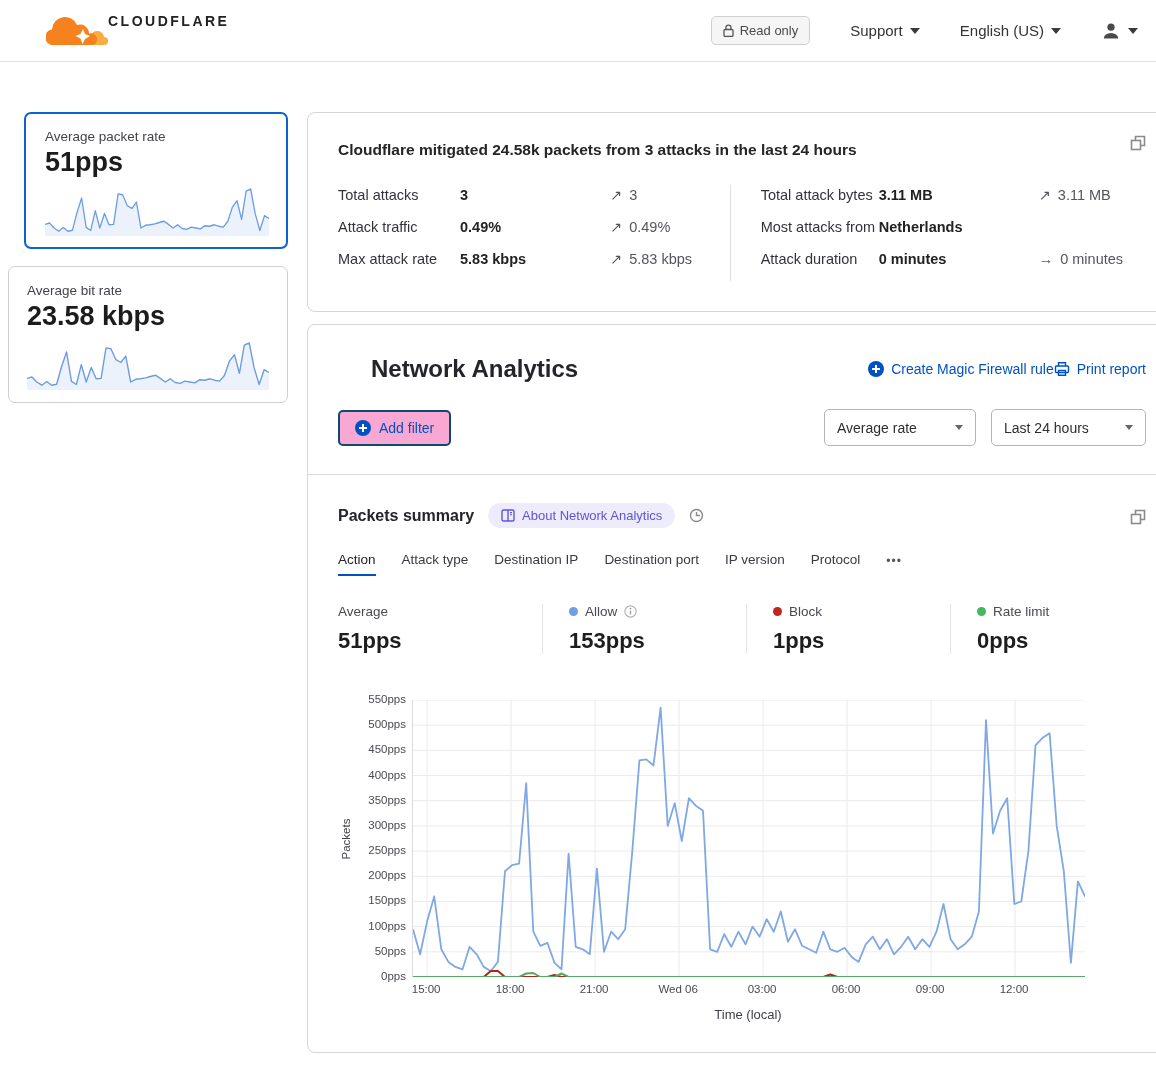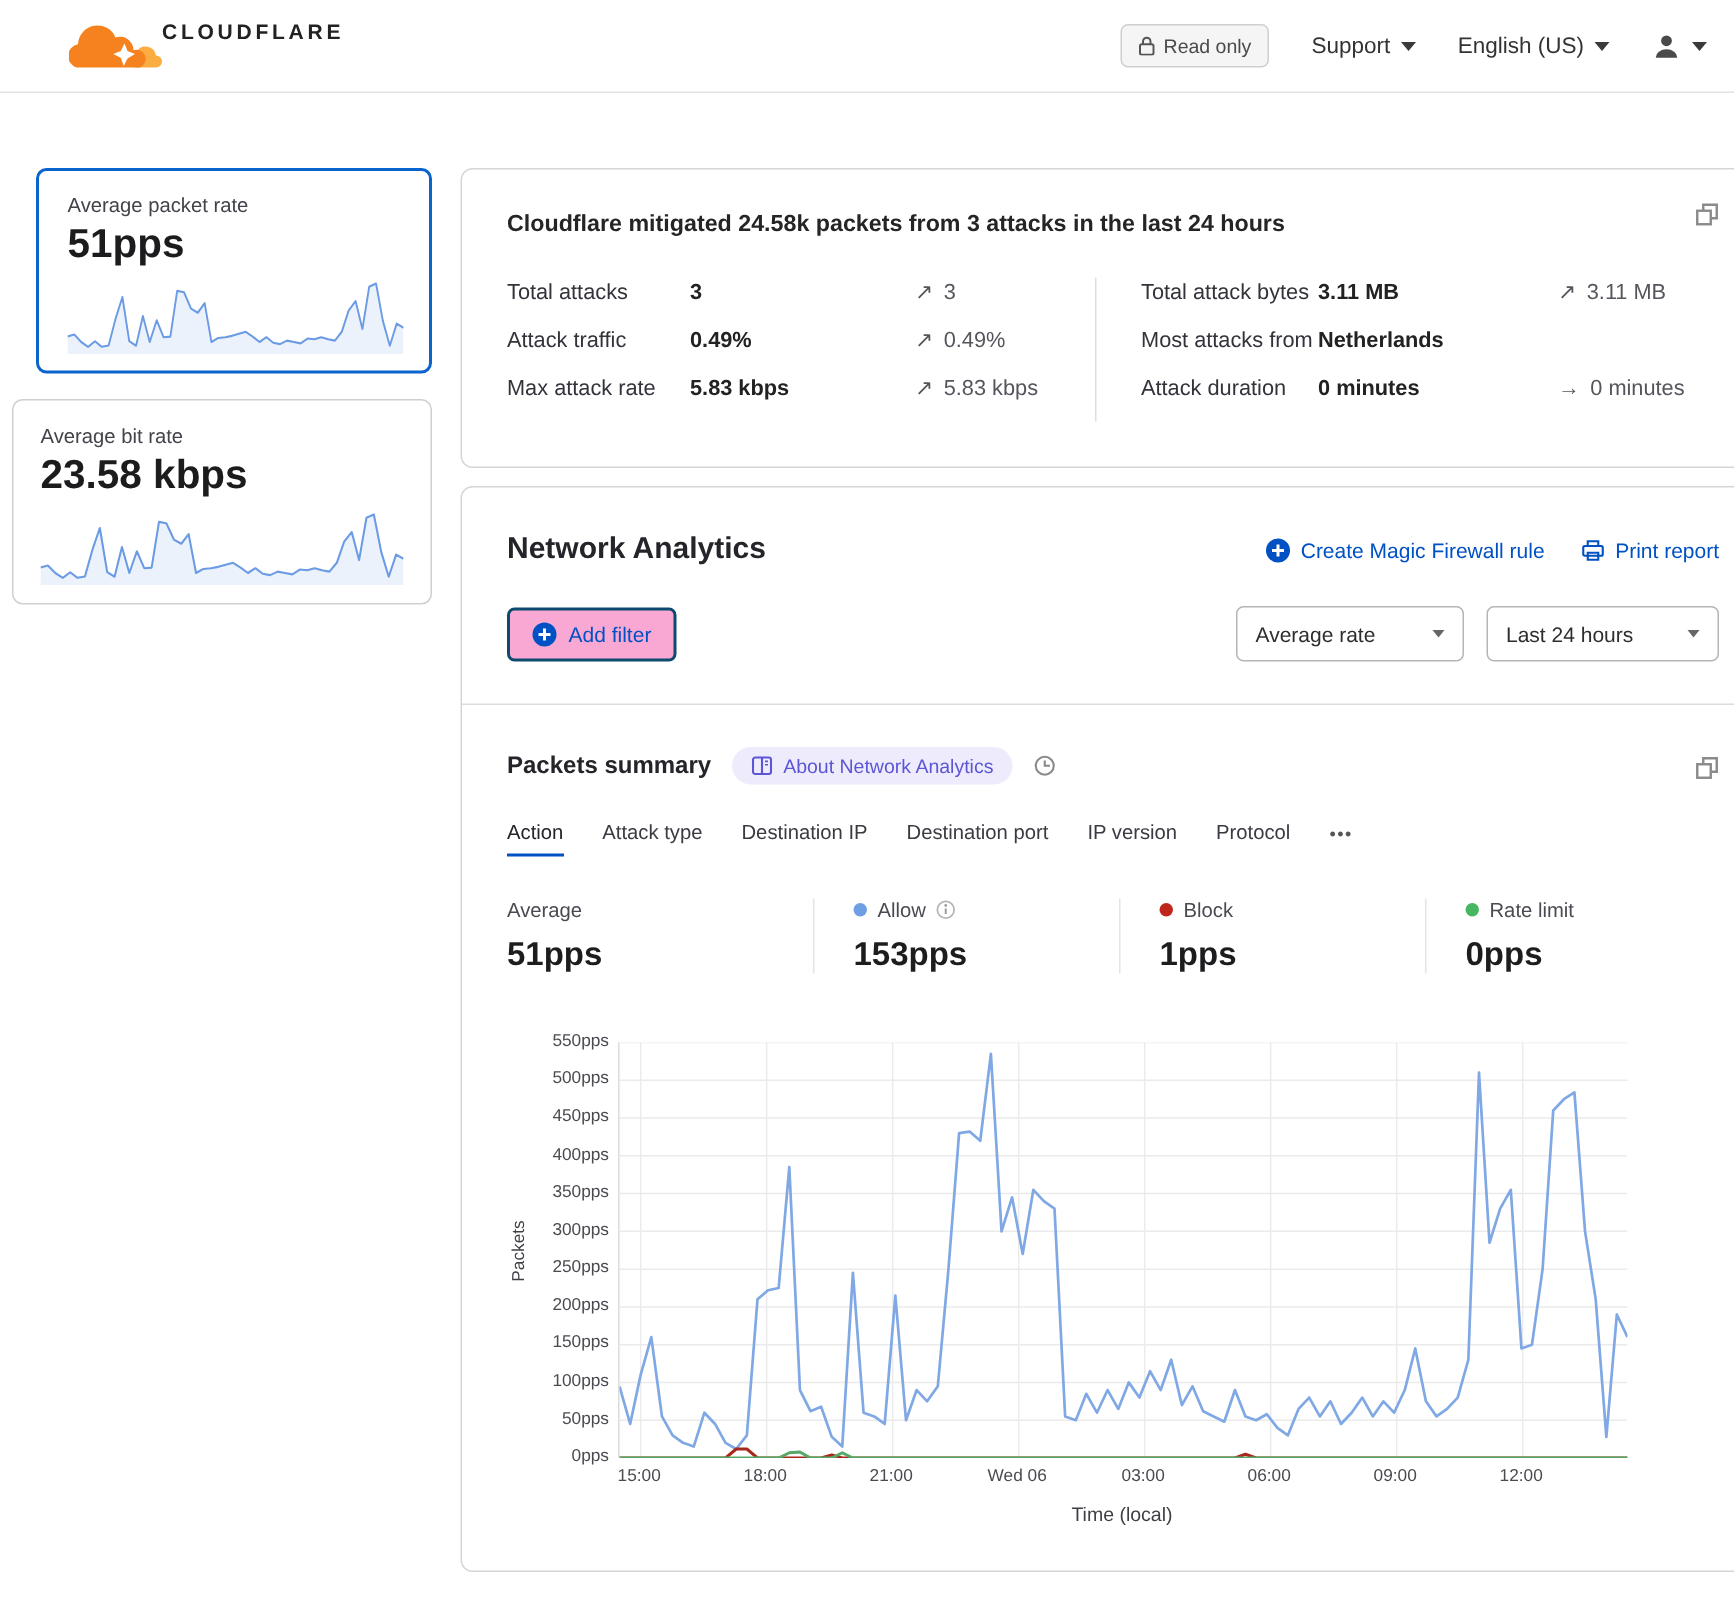--- a/index.html
+++ b/index.html
@@ -5,21 +5,21 @@
   * { margin:0; padding:0; box-sizing:border-box; }
   html,body { width:1156px; height:1080px; overflow:hidden; background:#fff;
     font-family:"Liberation Sans","DejaVu Sans",sans-serif; color:#222; }
 
   
   .top-header { height:62px; border-bottom:1px solid #e2e2e2; display:flex;
     align-items:center; justify-content:space-between; padding:0 18px 0 16px; background:#fff; }
   .logo { display:flex; flex-direction:row; align-items:flex-start; line-height:1; }
   .logo svg { margin-left:30px; display:block; }
   .logo-text { font-size:14px; font-weight:800; letter-spacing:2.5px; color:#222; margin-top:-2px; }
-  .header-right { display:flex; align-items:center; gap:28px; }
+  .header-right { display:flex; align-items:center; gap:40px; }
   .readonly-badge { display:flex; align-items:center; gap:6px; background:#f5f5f5;
     border:1px solid #cfcfcf; border-radius:5px; padding:6px 11px; font-size:13px; color:#4a4a4a; }
   .hdr-item { display:flex; align-items:center; gap:7px; font-size:15px; color:#333; cursor:pointer; }
   .caret-down { width:0; height:0; border-left:5px solid transparent; border-right:5px solid transparent;
     border-top:6px solid #3a3a3a; display:inline-block; }
 
   
   .content { display:flex; padding:50px 0 0 8px; align-items:flex-start; }
   .side-col { width:280px; flex:none; }
   .main-col { flex:1; margin-left:19px; margin-right:-14px; }
@@ -47,22 +47,22 @@
   .stats-half.right .stat-label { width:118px; }
   .stat-value { width:150px; font-weight:700; color:#222; flex:none; }
   .stats-half.right .stat-value { width:160px; }
   .stat-delta { color:#55555d; display:flex; gap:7px; }
   .stat-arrow { color:#55555d; }
 
   
   .na-card { padding:0; min-height:720px; }
   .na-head { padding:30px 38px 28px 30px; }
   .na-title-row { display:flex; align-items:center; justify-content:space-between; }
-  .na-title { font-size:20px; font-weight:600; color:#24242a; }
-  .na-links { display:flex; align-items:center; gap:24px; }
+  .na-title { font-size:24px; font-weight:600; color:#24242a;margin-left:33px; }
+  .na-links { display:flex; align-items:center; }
   .na-link { display:flex; align-items:center; gap:7px; color:#0051c3; font-size:14px; cursor:pointer; }
   .filter-row { display:flex; align-items:center; justify-content:space-between; margin-top:26px; }
   .add-filter-btn { display:flex; align-items:center; gap:8px; border:2px solid #0c4a6e; border-radius:5px;
     background:#f9a8d4; color:#0051c3; font-size:14px; padding:8px 15px; cursor:pointer;
     font-family:inherit; }
   .selects { display:flex; gap:15px; }
   .select-box { display:flex; align-items:center; justify-content:space-between; border:1px solid #b5b5b5;
     border-radius:5px; height:37px; padding:0 12px; font-size:14px; color:#2e2e2e; cursor:pointer; background:#fff; }
   .select-box.metric { width:152px; }
   .select-box.time { width:155px; }

